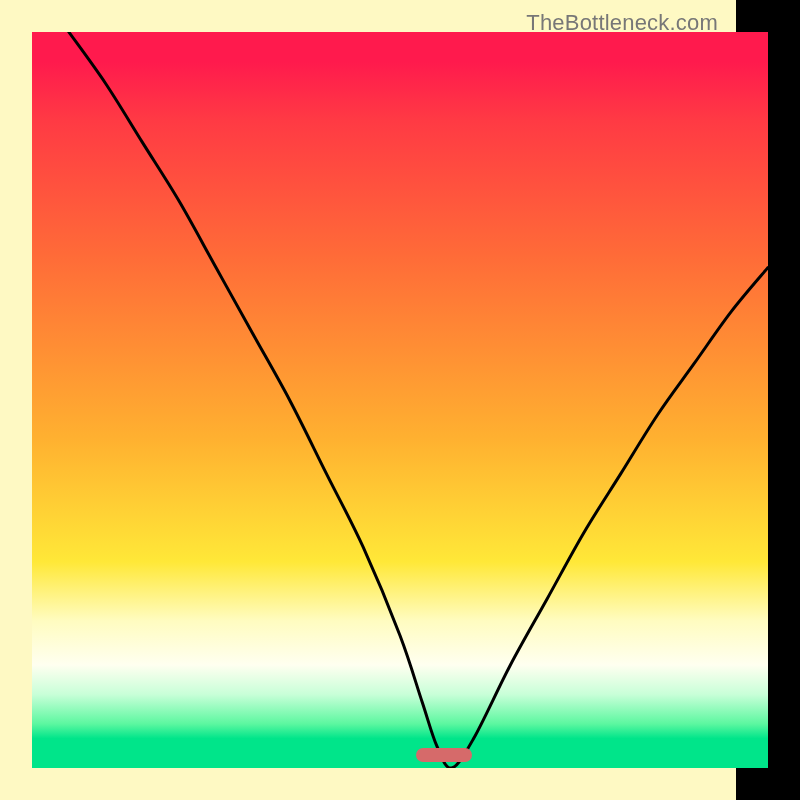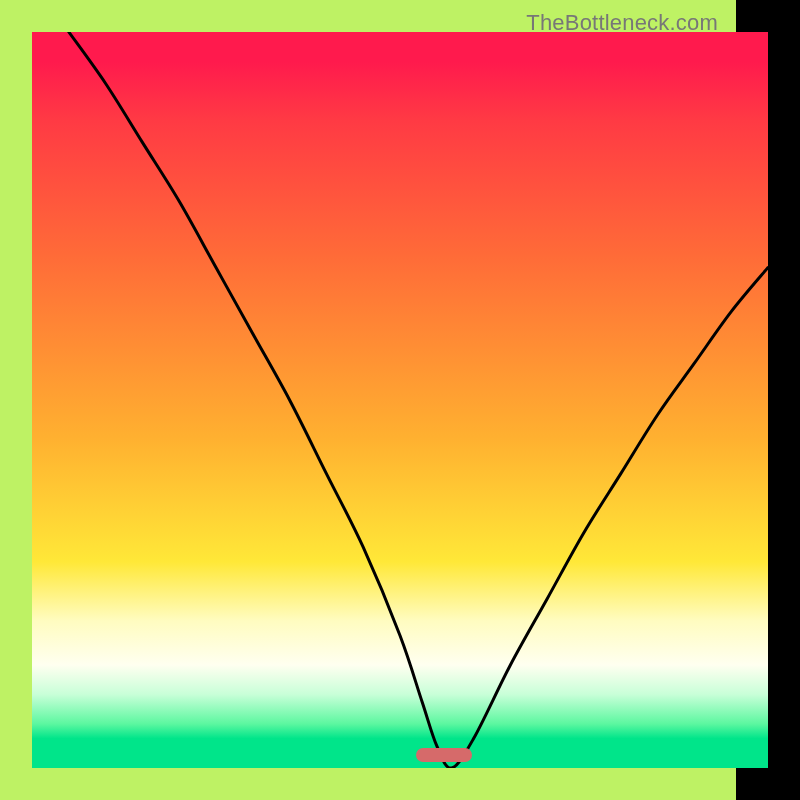--- a/index.html
+++ b/index.html
@@ -10,21 +10,21 @@
     background: #000;
     overflow: hidden;
     font-family: Arial, Helvetica, sans-serif;
   }
   .frame {
     position: absolute;
     top: 0;
     left: 0;
     width: 736px;
     height: 800px;
-    background: #bef264;
+    background: #fef9c3;
   }
   .plot-area {
     position: absolute;
     top: 32px;
     left: 32px;
     width: 736px;
     height: 736px;
     overflow: hidden;
   }
   .gradient {

